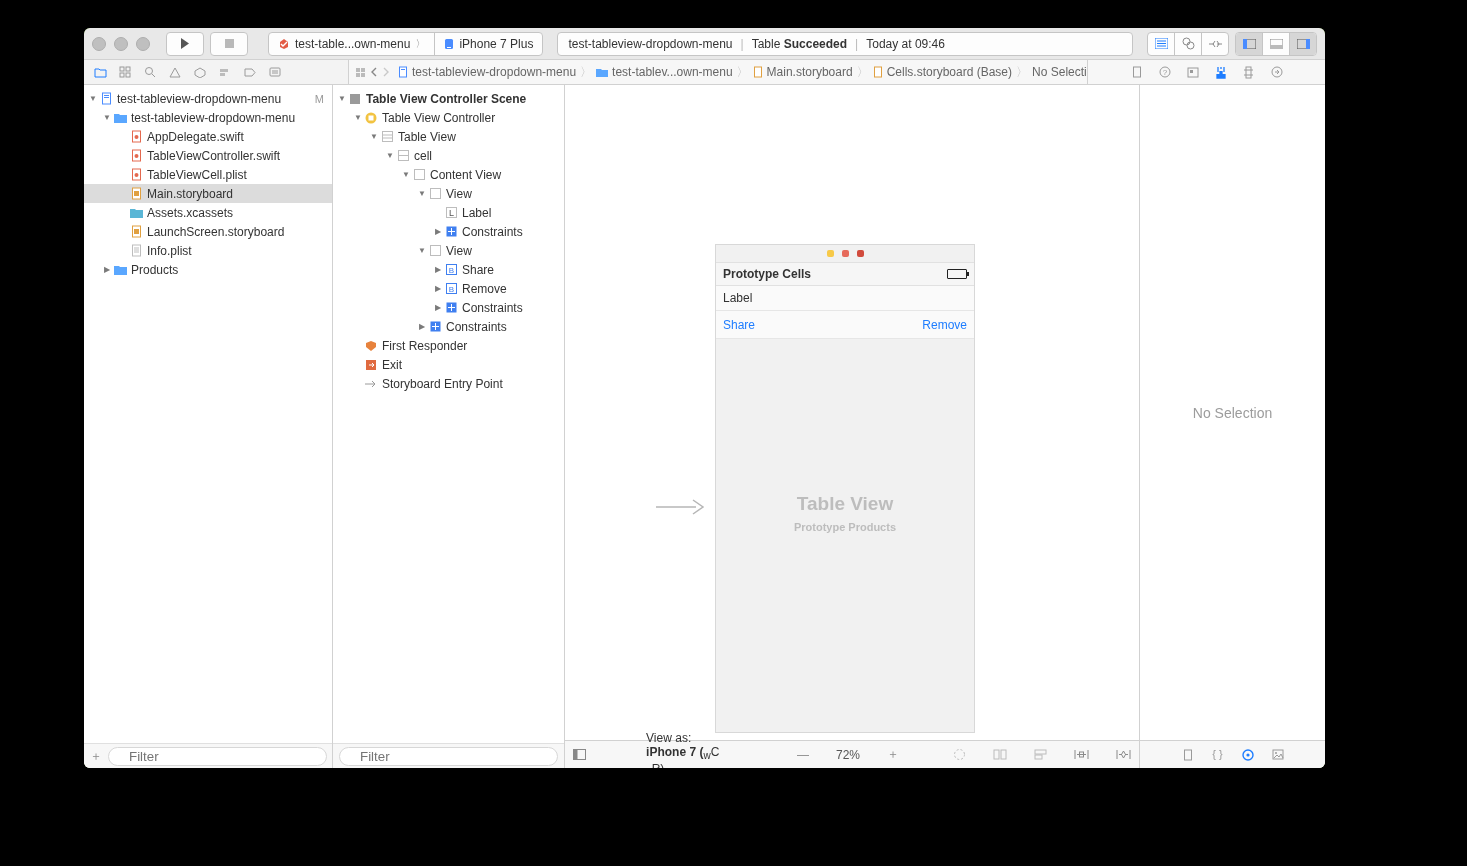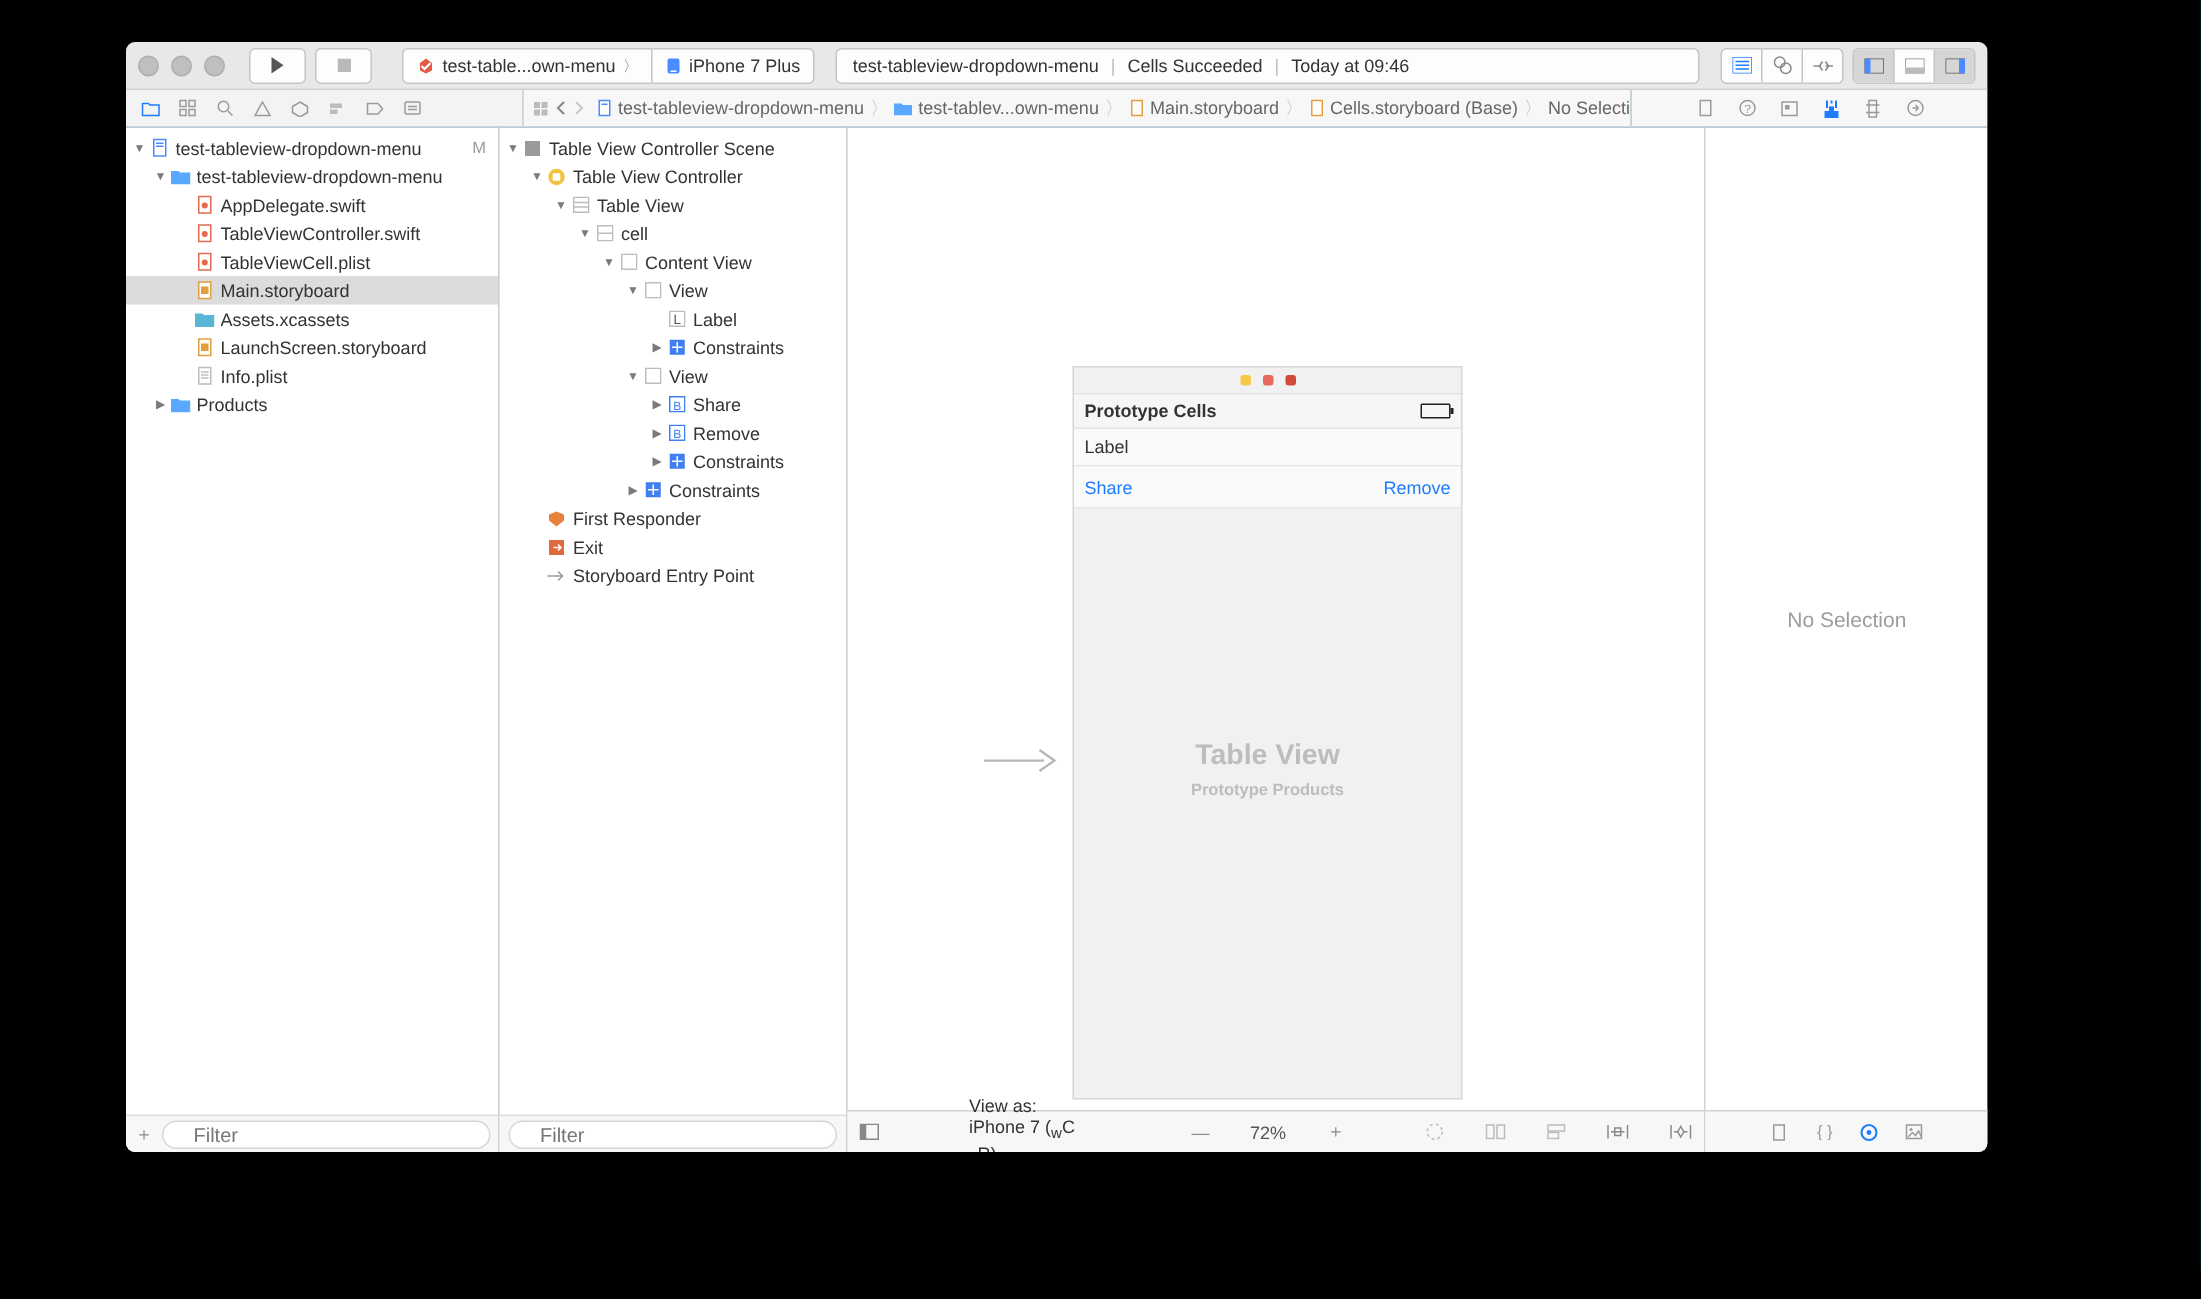--- a/index.html
+++ b/index.html
@@ -1,17 +1,17 @@
 <!DOCTYPE html>
 <html><head>
 <meta charset="utf-8">
 <style>
 html,body{margin:0;padding:0;height:100%;font:12px -apple-system,BlinkMacSystemFont,"Helvetica Neue",Arial,sans-serif;background:#000;color:#333;user-select:none}
 .wrap{position:relative;width:1467px;height:866px;background:#000}
-.win{position:absolute;left:84px;top:28px;width:1241px;height:740px;background:#0369a1;border-radius:6px;box-shadow:0 15px 40px rgba(0,0,0,.45);overflow:hidden;display:flex;flex-direction:column}
+.win{position:absolute;left:84px;top:28px;width:1241px;height:740px;background:#4d7c0f;border-radius:6px;box-shadow:0 15px 40px rgba(0,0,0,.45);overflow:hidden;display:flex;flex-direction:column}
 
 .titlebar{height:31px;background:#e8e8e8;border-bottom:1px solid #d1d1d1;display:flex;align-items:center;padding:0 8px;gap:6px}
 .traffic{display:flex;gap:8px;margin-right:10px}
 .tl{width:12px;height:12px;border-radius:50%;background:#bfbfbf;border:.5px solid #aeaeae}
 .tb-btn{width:36px;height:22px;border:1px solid #c5c5c5;border-radius:4px;background:#fdfdfd;display:flex;align-items:center;justify-content:center}
 .tb-sep{width:8px}
 .scheme{height:22px;display:flex;align-items:center;border:1px solid #c5c5c5;border-radius:4px;background:#fdfdfd;overflow:hidden}
 .scheme-seg{padding:0 9px;height:100%;display:flex;align-items:center;gap:5px;white-space:nowrap}
 .scheme-sep{width:1px;height:100%;background:#c5c5c5}
 .chev{font-size:10px;color:#7a7a7a}
@@ -79,21 +79,21 @@
 .inspector{width:237px;border-left:1px solid #d1d1d1;display:flex;flex-direction:column;background:#fff}
 .ins-body{flex:1;display:flex;align-items:center;justify-content:center;color:#9c9c9c;font-size:14px}
 .ins-bar{height:27px;border-top:1px solid #d1d1d1;background:#f7f7f7;display:flex;align-items:center;justify-content:center;gap:14px}
 .ins-bar .ri{width:16px;height:16px;display:flex;align-items:center;justify-content:center;color:#8a8a8a}
 .ins-bar .ri.on{color:#1e7dff}
 
 svg{display:block}
 .folder{fill:#5aa7ff}
 .sb{fill:#fff;stroke:#bdbdbd}
 .blue{fill:#3f7ff0}
-b{font-weight:400}
+b{font-weight:700}
 </style>
 </head>
 <body>
 
 <div class="wrap">
 <div class="win">
 
 <div class="titlebar">
   <div class="traffic">
     <div class="tl"></div>
@@ -125,21 +125,21 @@
             <svg width="10" height="12">
               <rect x="1" y="1" width="8" height="10" rx="1.5" fill="#4a8cff"></rect>
               <rect x="3" y="9" width="4" height="1" fill="#fff"></rect>
             </svg>
             <span>iPhone 7 Plus</span>
           </div>
   </div>
   <div class="status">
     <span>test-tableview-dropdown-menu</span>
           <span class="sep">|</span>
-    <span><span>Cells</span> <b>Succeeded</b></span>
+    <span><span>Table</span> <b>Succeeded</b></span>
           <span class="sep">|</span>
     <span>Today at 09:46</span>
   </div>
   <div class="right-seg">
     <div class="seg3">
       <div class="sbtn">
               <svg width="13" height="11">
                 <rect width="13" height="11" fill="none" stroke="#1e7dff"></rect>
                 <line x1="2" y1="3" x2="11" y2="3" stroke="#1e7dff"></line>
                 <line x1="2" y1="5.5" x2="11" y2="5.5" stroke="#1e7dff"></line>

